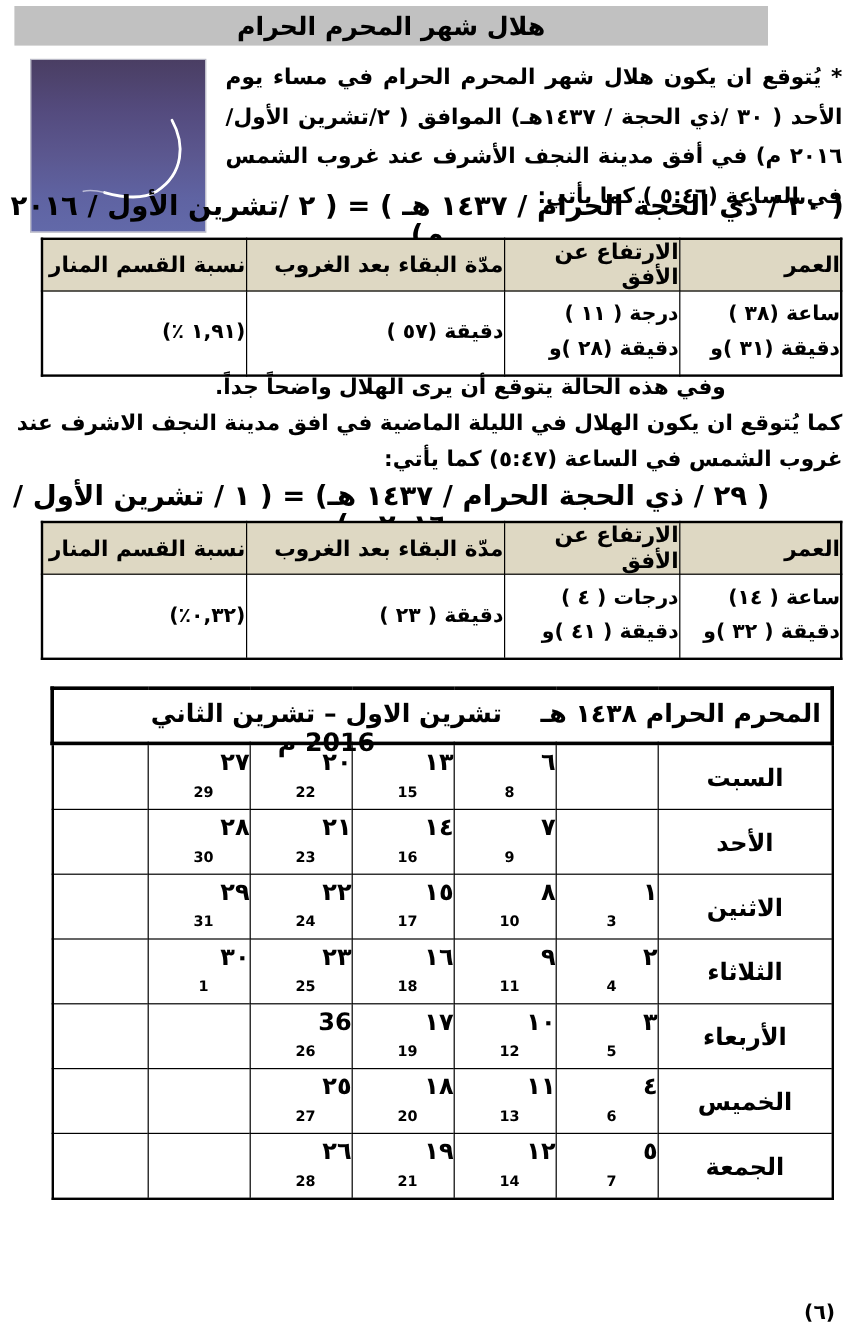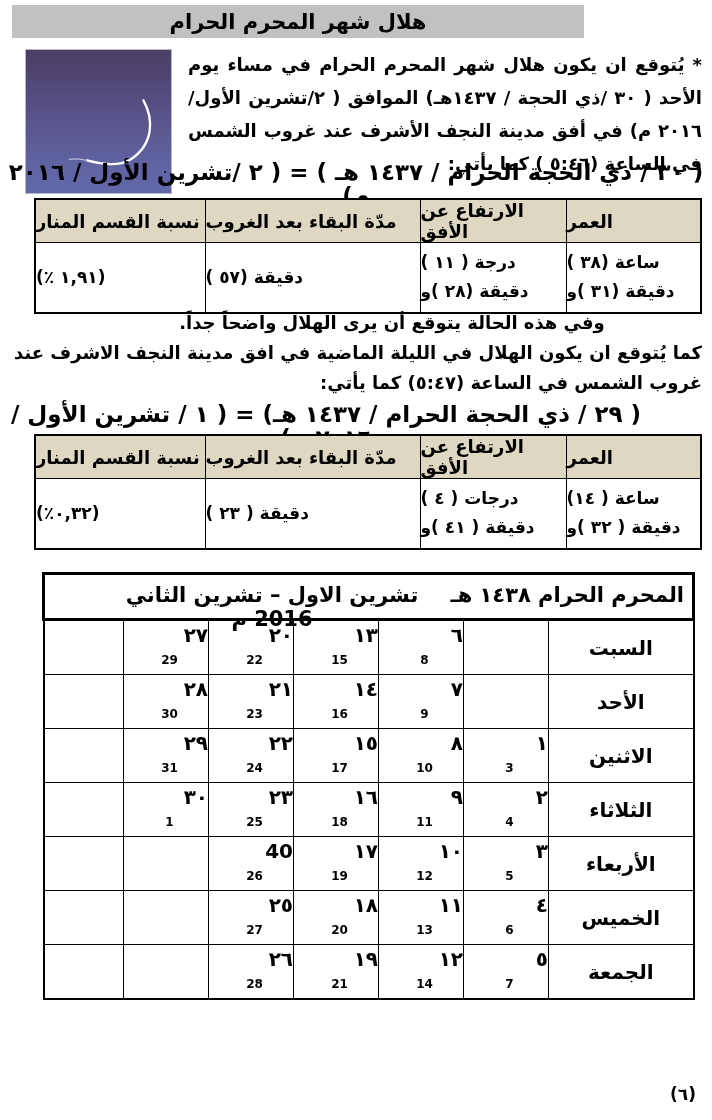--- a/index.html
+++ b/index.html
@@ -9,21 +9,21 @@
     font-family: "DejaVu Sans", sans-serif;
     font-weight: bold;
     color: #000;
     position: relative;
     overflow: hidden;
   }
   .page { position: relative; width: 712px; height: 1120px; }
 
   
   .title-band {
-    position: absolute; left: 12px; top: 5px; width: 572px; height: 33px;
+    position: absolute; left: 12px; top: 5px; width: 628px; height: 33px;
     background: #c1c1c1;
     display: flex; align-items: center; justify-content: center;
     font-size: 21px;
   }
 
   
   .intro { position: absolute; top: 46px; left: 0; width: 712px; }
   .moon-photo {
     position: absolute; left: 25px; top: 3px; width: 147px; height: 145px;
     border: 1px solid #b9b9c6;
@@ -42,21 +42,21 @@
   .equation.eq1 { position: absolute; top: 160px; left: 0; width: 712px; }
 
   
   .info-table {
     border-collapse: collapse;
     border: 2px solid #000;
     table-layout: fixed;
     width: 666px;
     direction: rtl;
   }
-  .info-table th, .info-table td { border: 1px solid #000; text-align: left; }
+  .info-table th, .info-table td { border: 1px solid #000; text-align: right; }
   .info-table th { background: #ded8c3; height: 41px; font-size: 18px; }
   .info-table td { height: 70px; font-size: 17px; }
   .info-table td .line { display: block; line-height: 29px; }
   .num { direction: ltr; unicode-bidi: embed; }
   .t1 { position: absolute; top: 198px; left: 34px; }
   .t2 { position: absolute; top: 434px; left: 34px; }
   .center-note { direction: rtl; text-align: center; font-size: 18px; margin-left: 36px; }
   .note1 { position: absolute; top: 312px; left: 0; width: 712px; }
   .note2 { position: absolute; top: 546px; left: 0; width: 712px; }
 
@@ -333,21 +333,21 @@
           </td>
           <td class="cal-cell">
             <div class="hijri">١٠</div>
             <div class="greg">12</div>
           </td>
           <td class="cal-cell">
             <div class="hijri">١٧</div>
             <div class="greg">19</div>
           </td>
           <td class="cal-cell">
-            <div class="hijri">40</div>
+            <div class="hijri">36</div>
             <div class="greg">26</div>
           </td>
           <td class="cal-cell">
             <div class="hijri"></div>
             <div class="greg"></div>
           </td>
           <td class="cal-cell">
             <div class="hijri"></div>
             <div class="greg"></div>
           </td>

